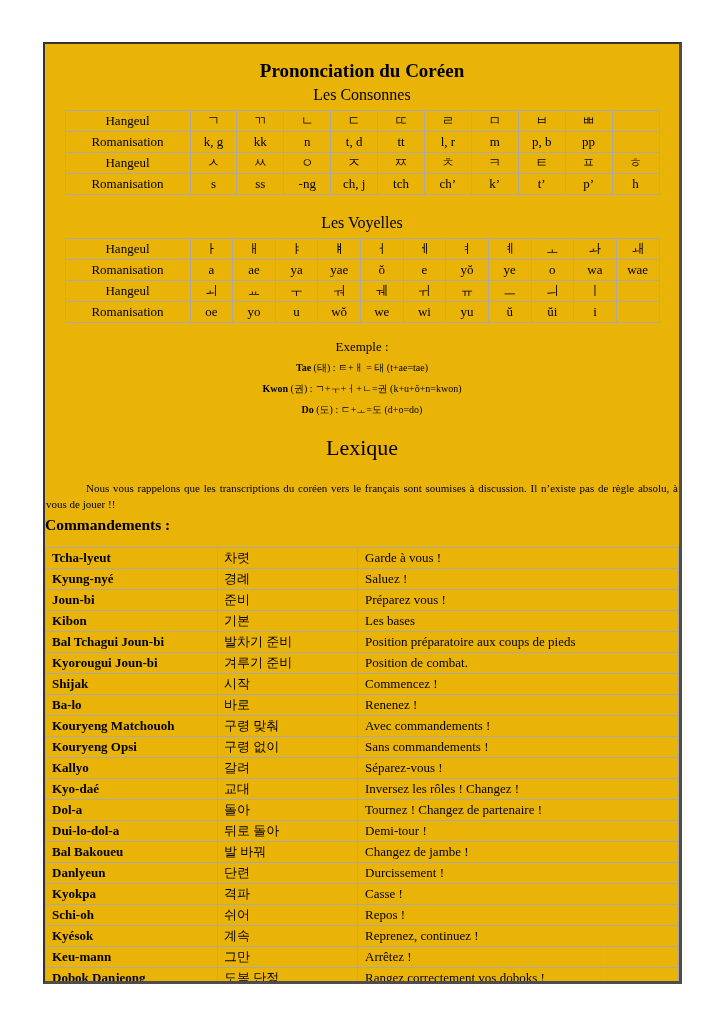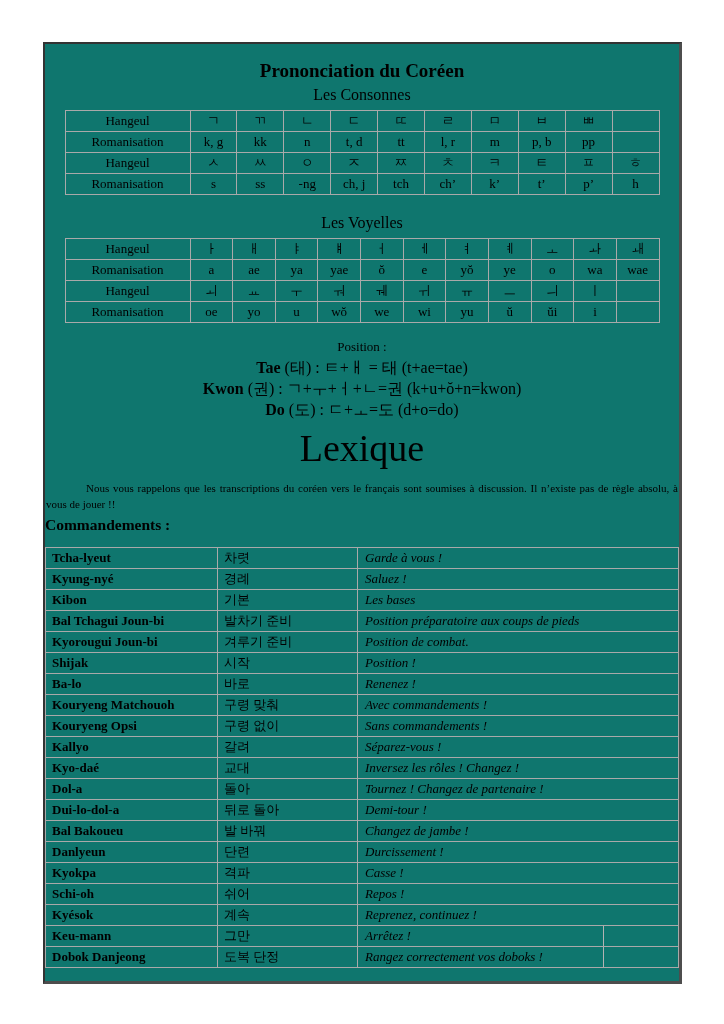--- a/index.html
+++ b/index.html
@@ -10,21 +10,21 @@
     position: relative;
     -webkit-font-smoothing: antialiased;
   }
   .page {
     position: absolute; left: 43px; top: 42px;
     width: 639px; height: 942px;
     box-sizing: border-box;
     border: 2px solid #333333;
     border-right: 3px solid #4d4d4d;
     border-bottom: 3px solid #4d4d4d;
-    background: #0f766e;
+    background: #eab308;
     overflow: hidden;
   }
   .doc-title {
     margin: 14px 0 0; text-align: center;
     font-size: 19px; font-weight: bold; line-height: 26px;
   }
   .section-title {
     text-align: center; font-size: 16px; line-height: 17px; margin-top: 2px;
   }
   .section-title.voy { margin-top: 19px; }
@@ -34,25 +34,25 @@
   }
   table.phoneme col.labelcol { width: 125px; }
   table.phoneme td {
     border: 1px solid #a9a9a9;
     height: 20px; padding: 0;
     text-align: center; font-size: 13px;
     overflow: hidden; white-space: nowrap;
   }
   .example { text-align: center; margin-top: 16px; }
   .ex-head { font-size: 13px; line-height: 15px; margin-bottom: 3px; }
-  .ex-line { font-size: 16px; line-height: 21px; }
+  .ex-line { font-size: 10px; line-height: 21px; }
   .ex-line b { font-weight: bold; }
   .lexique-title {
     margin: 6px 0 0; text-align: center;
-    font-size: 38px; font-weight: normal; line-height: 44px;
+    font-size: 22px; font-weight: normal; line-height: 44px;
   }
   .intro {
     margin: 10px 0 0; padding: 0 1px;
     font-size: 11px; line-height: 16px;
     text-indent: 40px; text-align: justify;
   }
   .commands-heading {
     margin: 3px 0 12px; font-size: 15.5px; line-height: 20px; font-weight: bold;
   }
   table.commands {
@@ -61,21 +61,21 @@
   }
   table.commands col.c1 { width: 172px; }
   table.commands col.c2 { width: 140px; }
   table.commands td {
     border: 1px solid #a9a9a9;
     height: 20px; padding: 0 2px 0 6px;
     font-size: 13px; text-align: left;
     overflow: hidden; white-space: nowrap;
   }
   table.commands td:first-child { font-weight: bold; }
-  table.commands td:nth-child(3) { position: relative; padding-left: 7px; font-style: italic; }
+  table.commands td:nth-child(3) { position: relative; padding-left: 7px; }
   
   table.commands tr:nth-last-child(-n+2) td:nth-child(3)::after {
     content: ""; position: absolute; top: -1px; bottom: -1px; right: 74px;
     width: 1px; background: #b3b3b3;
   }
 </style>
 </head>
 <body>
 
 <div class="page">
@@ -204,21 +204,21 @@
           <td>yu</td>
           <td>ŭ</td>
           <td>ŭi</td>
           <td>i</td>
           <td></td>
         </tr>
       </tbody>
   </table>
 
   <div class="example">
-    <div class="ex-head">Position :</div>
+    <div class="ex-head">Exemple :</div>
     <div class="ex-line"><b>Tae</b><span> (태) : ㅌ+ㅐ = 태 (t+ae=tae)</span></div>
     <div class="ex-line"><b>Kwon</b><span> (권) : ㄱ+ㅜ+ㅓ+ㄴ=권 (k+u+ŏ+n=kwon)</span></div>
     <div class="ex-line"><b>Do</b><span> (도) : ㄷ+ㅗ=도 (d+o=do)</span></div>
   </div>
 
   <h2 class="lexique-title">Lexique</h2>
 
   <p class="intro">Nous vous rappelons que les transcriptions du coréen vers le français sont soumises à discussion. Il n’existe pas de règle absolu, à vous de jouer !!</p>
 
   <h3 class="commands-heading">Commandements :</h3>
@@ -234,38 +234,43 @@
           <td>Tcha-lyeut</td>
           <td>차렷</td>
           <td>Garde à vous !</td>
         </tr>
         <tr>
           <td>Kyung-nyé</td>
           <td>경례</td>
           <td>Saluez !</td>
         </tr>
         <tr>
+          <td>Joun-bi</td>
+          <td>준비</td>
+          <td>Préparez vous !</td>
+        </tr>
+        <tr>
           <td>Kibon</td>
           <td>기본</td>
           <td>Les bases</td>
         </tr>
         <tr>
           <td>Bal Tchagui Joun-bi</td>
           <td>발차기 준비</td>
           <td>Position préparatoire aux coups de pieds</td>
         </tr>
         <tr>
           <td>Kyorougui Joun-bi</td>
           <td>겨루기 준비</td>
           <td>Position de combat.</td>
         </tr>
         <tr>
           <td>Shijak</td>
           <td>시작</td>
-          <td>Position !</td>
+          <td>Commencez !</td>
         </tr>
         <tr>
           <td>Ba-lo</td>
           <td>바로</td>
           <td>Renenez !</td>
         </tr>
         <tr>
           <td>Kouryeng Matchouoh</td>
           <td>구령 맞춰</td>
           <td>Avec commandements !</td>

